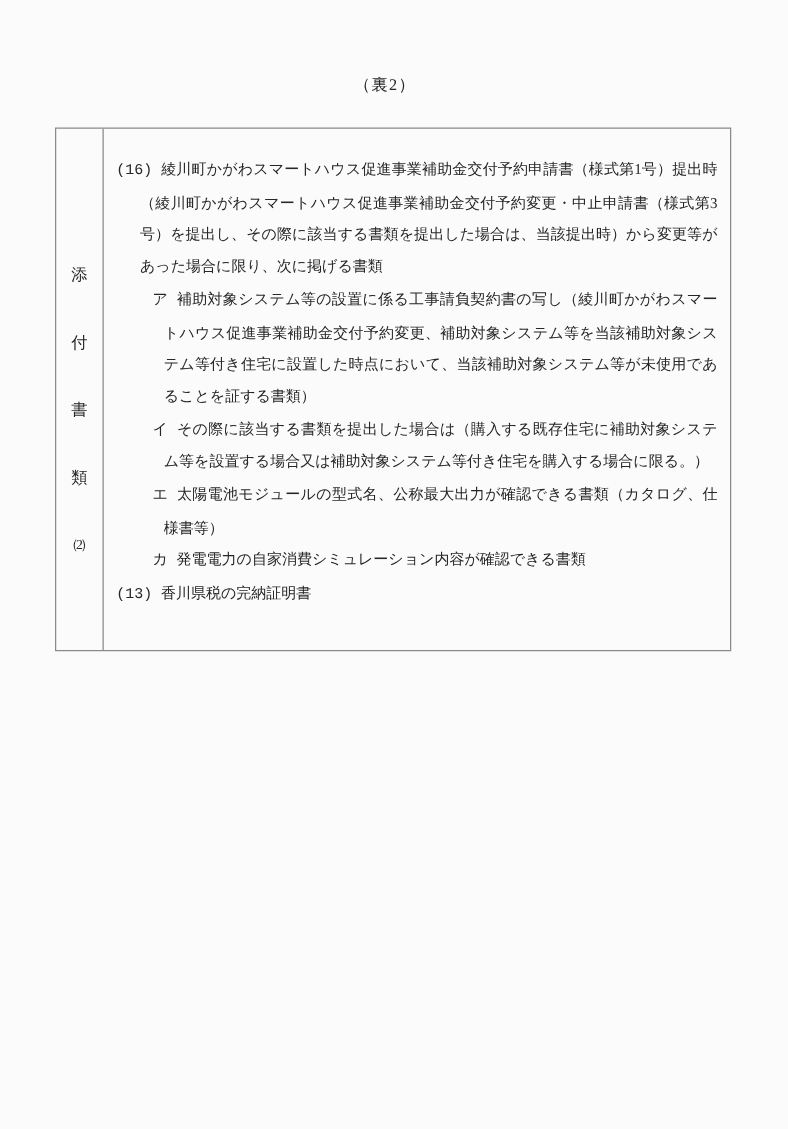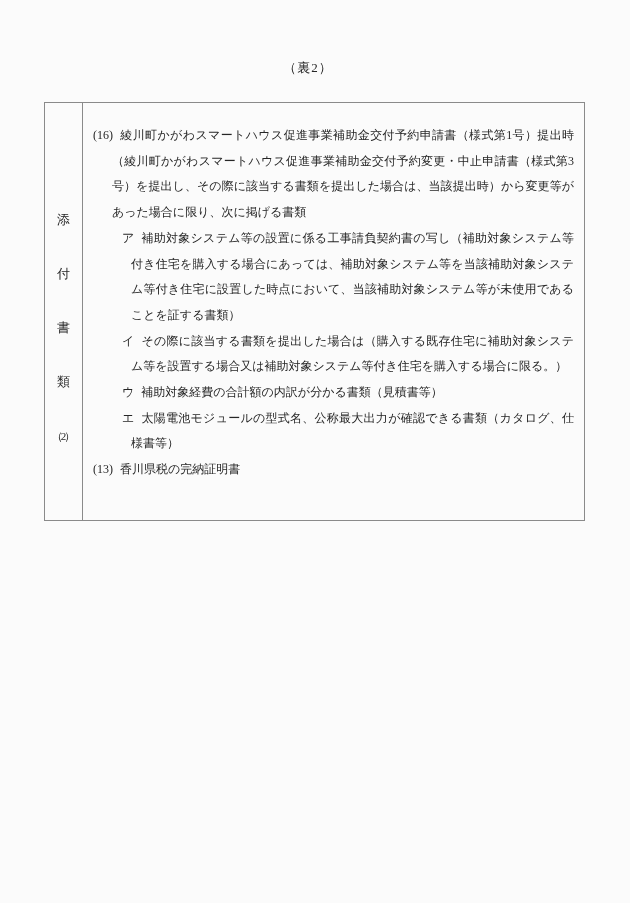--- a/index.html
+++ b/index.html
@@ -79,20 +79,21 @@
   .item.numbered {
     padding-left: 29px;
     text-indent: -19px;
   }
   .item.kana {
     padding-left: 48px;
     text-indent: -9px;
   }
   .item-label {
     margin-right: 7px;
+    font-family: Liberation Mono, monospace;
   }
 </style>
 </head>
 <body>
 
 <div class="page">
 
   <div class="page-header">（裏2）</div>
 
   <div class="doc-table">
@@ -100,22 +101,22 @@
     <div class="stub-cell">
         <span class="stub-char">添</span>
         <span class="stub-char">付</span>
         <span class="stub-char">書</span>
         <span class="stub-char">類</span>
         <span class="stub-char paren">（2）</span>
       </div>
 
     <div class="content-cell">
         <div class="item numbered"><span class="item-label">(16)</span><span class="item-text">綾川町かがわスマートハウス促進事業補助金交付予約申請書（様式第1号）提出時（綾川町かがわスマートハウス促進事業補助金交付予約変更・中止申請書（様式第3号）を提出し、その際に該当する書類を提出した場合は、当該提出時）から変更等があった場合に限り、次に掲げる書類</span></div>
-        <div class="item kana"><span class="item-label">ア</span><span class="item-text">補助対象システム等の設置に係る工事請負契約書の写し（補助対象システム等付き住宅を購入する場合にあっては、補助対象システム等を当該補助対象システム等付き住宅に設置した時点において、当該補助対象システム等が未使用であることを証する書類）</span></div>
+        <div class="item kana"><span class="item-label">ア</span><span class="item-text">補助対象システム等の設置に係る工事請負契約書の写し（綾川町かがわスマートハウス促進事業補助金交付予約変更、補助対象システム等を当該補助対象システム等付き住宅に設置した時点において、当該補助対象システム等が未使用であることを証する書類）</span></div>
         <div class="item kana"><span class="item-label">イ</span><span class="item-text">その際に該当する書類を提出した場合は（購入する既存住宅に補助対象システム等を設置する場合又は補助対象システム等付き住宅を購入する場合に限る。）</span></div>
-        <div class="item kana"><span class="item-label">ウ</span><span class="item-text">補助対象経費の合計額の内訳が分かる書類（見積書等）</span></div>
         <div class="item kana"><span class="item-label">エ</span><span class="item-text">太陽電池モジュールの型式名、公称最大出力が確認できる書類（カタログ、仕様書等）</span></div>
+        <div class="item kana"><span class="item-label">カ</span><span class="item-text">発電電力の自家消費シミュレーション内容が確認できる書類</span></div>
         <div class="item numbered"><span class="item-label">(13)</span><span class="item-text">香川県税の完納証明書</span></div>
       </div>
 
   </div>
 
 </div>
 
 </body></html>

